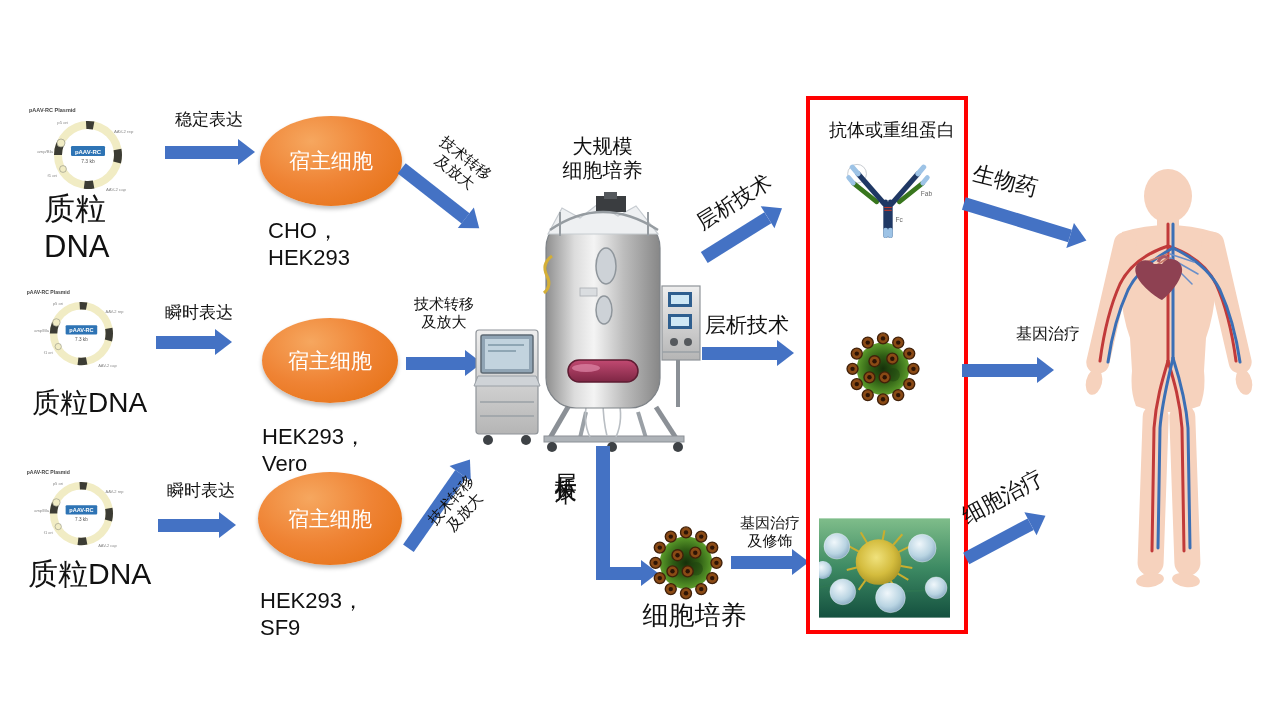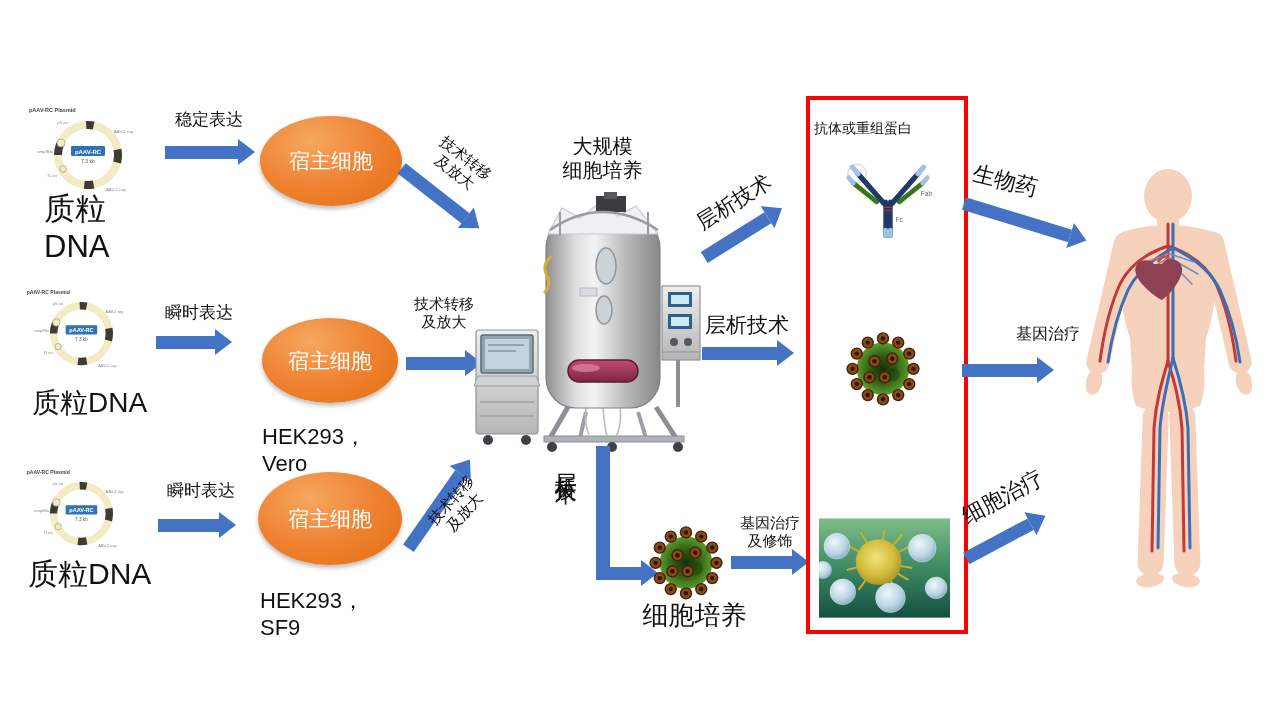--- a/index.html
+++ b/index.html
@@ -116,20 +116,22 @@
   <div class="lbl" style="left:44px;top:190px;width:120px;font-size:31px">质粒
 DNA</div>
   <div class="lbl c" style="left:163px;top:110px;width:92px;font-size:17px">稳定表达</div>
   <div class="arrow" style="left:165px;top:139px;width:90px">
       <div class="shaft"></div>
       <div class="head"></div>
     </div>
   <div class="ell" style="left:260px;top:116px;width:142px;height:90px">
     <span class="c" style="font-size:21px">宿主细胞</span>
   </div>
+  <div class="lbl" style="left:268px;top:218px;font-size:22px">CHO，
+HEK293</div>
   <div class="arrow rotL" style="left:402px;top:155px;width:98px;transform:rotate(38deg)">
       <div class="shaft"></div>
       <div class="head"></div>
     </div>
   <div class="lbl c rotC" style="left:422px;top:147px;width:76px;font-size:15px;transform:rotate(38deg)">技术转移
 及放大</div>
 
   <svg class="abs" style="left:22px;top:284px" width="104" height="88" viewBox="0 0 112 92">
       <use href="#plasmid-def"></use>
     </svg>
@@ -253,21 +255,21 @@
 
   <div class="lbl c" style="left:728px;top:514px;width:84px;font-size:15px">基因治疗
 及修饰</div>
   <div class="arrow" style="left:731px;top:549px;width:78px">
       <div class="shaft"></div>
       <div class="head"></div>
     </div>
 
   <div class="redbox" style="left:806px;top:96px;width:154px;height:530px"></div>
 
-  <div class="lbl c" style="left:790px;top:120px;width:146px;font-size:14px">抗体或重组蛋白</div>
+  <div class="lbl c" style="left:819px;top:120px;width:146px;font-size:18px">抗体或重组蛋白</div>
   <svg class="abs" style="left:843px;top:155px" width="90" height="90" viewBox="0 0 96 96">
     <circle cx="15" cy="20" r="10" fill="none" stroke="#c4c9ce" stroke-width="1"></circle>
     <line x1="36" y1="50" x2="11" y2="30" stroke="#38761D" stroke-width="5" stroke-linecap="round"></line>
     <line x1="11" y1="30" x2="6" y2="24" stroke="#9DC3E6" stroke-width="5" stroke-linecap="round"></line>
     <line x1="60" y1="50" x2="85" y2="30" stroke="#38761D" stroke-width="5" stroke-linecap="round"></line>
     <line x1="85" y1="30" x2="90" y2="24" stroke="#9DC3E6" stroke-width="5" stroke-linecap="round"></line>
     <line x1="44" y1="52" x2="16" y2="20" stroke="#1F3864" stroke-width="5.5" stroke-linecap="round"></line>
     <line x1="16" y1="20" x2="10" y2="13" stroke="#9DC3E6" stroke-width="5.5" stroke-linecap="round"></line>
     <line x1="52" y1="52" x2="80" y2="20" stroke="#1F3864" stroke-width="5.5" stroke-linecap="round"></line>
     <line x1="80" y1="20" x2="86" y2="13" stroke="#9DC3E6" stroke-width="5.5" stroke-linecap="round"></line>

